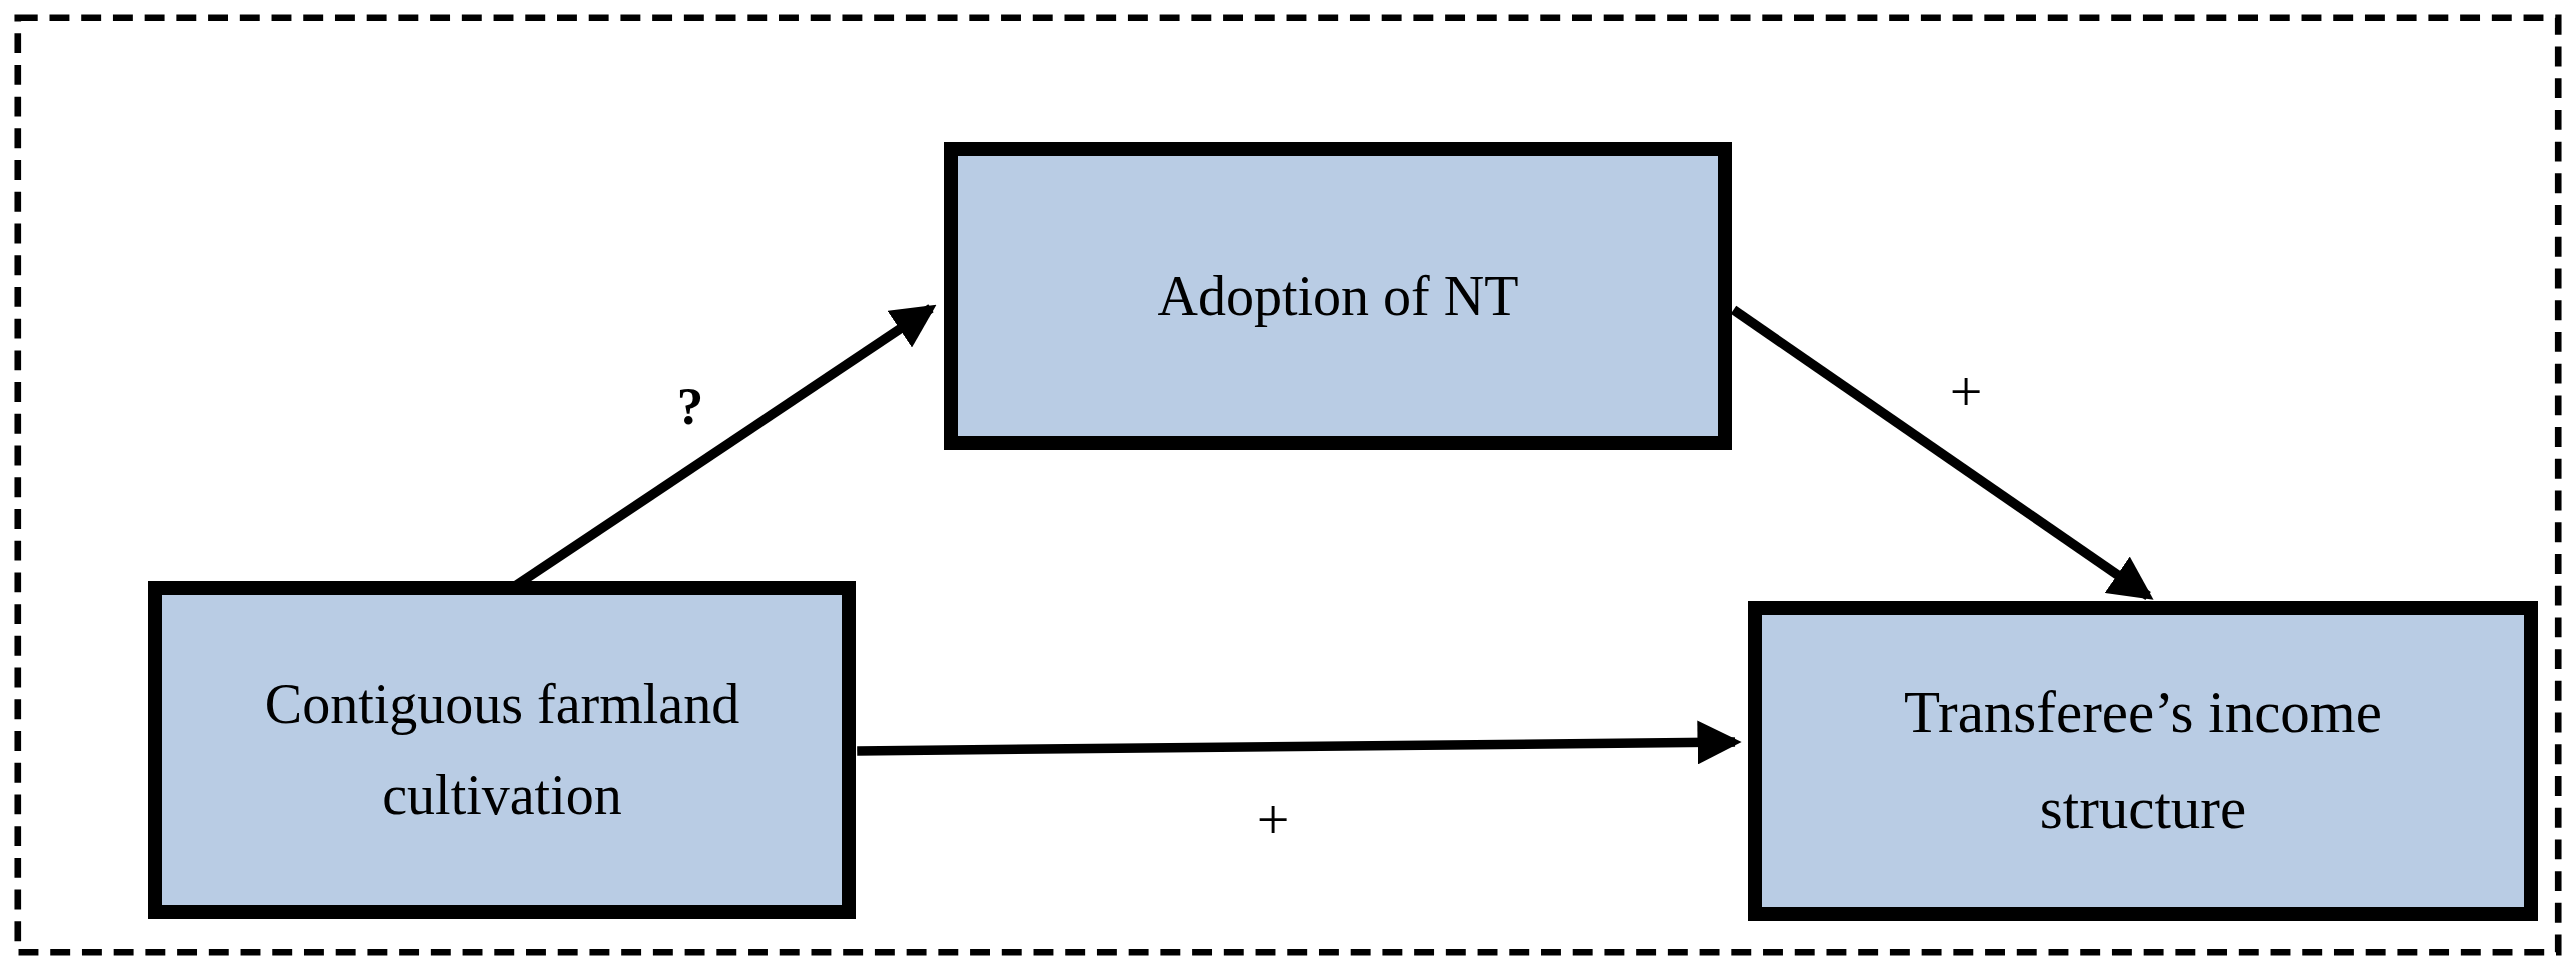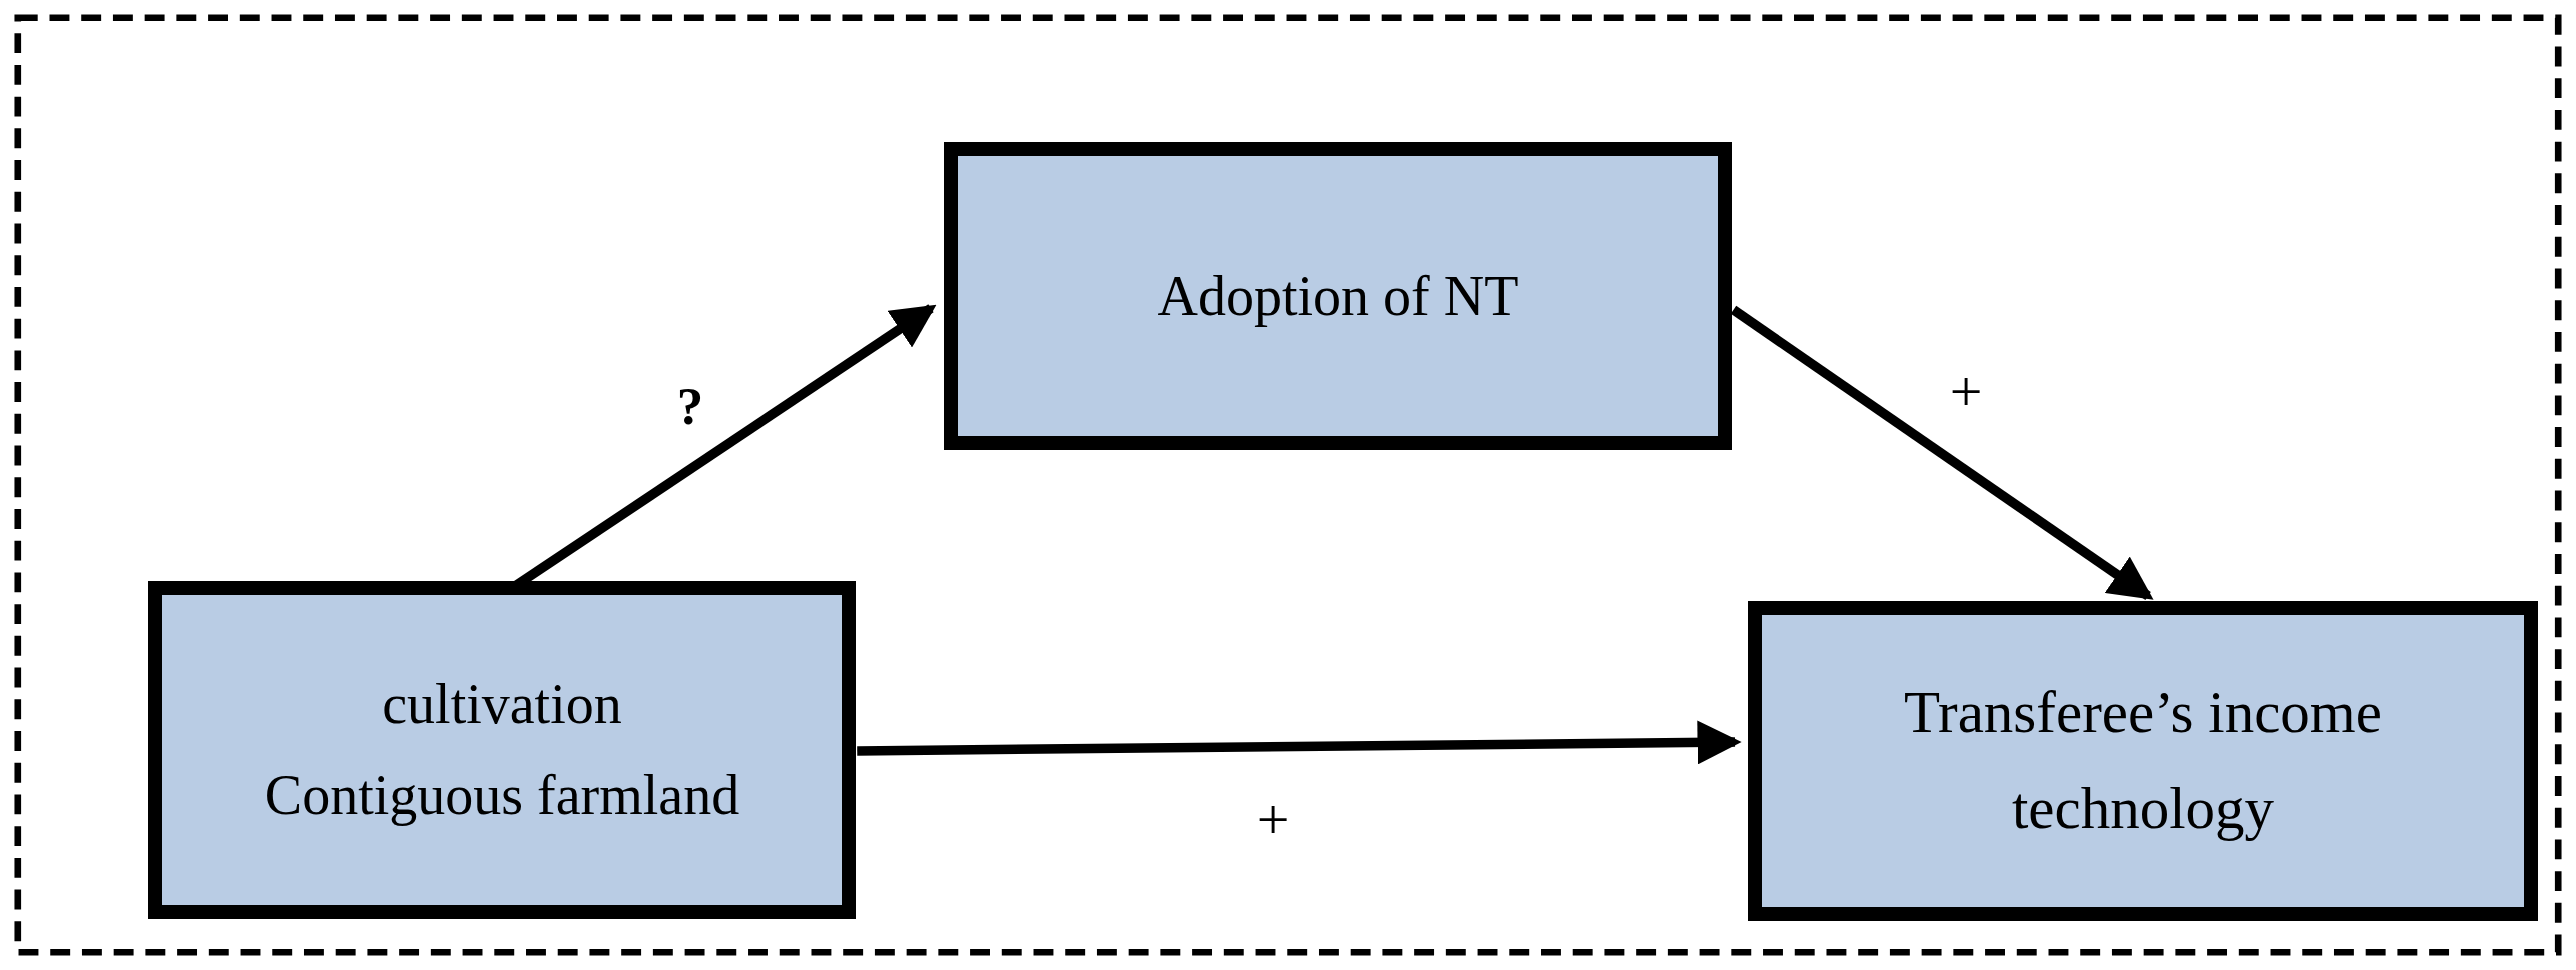--- a/index.html
+++ b/index.html
@@ -80,31 +80,31 @@
     <rect x="24" y="24" width="3444" height="1267" fill="none" stroke="#000000" stroke-width="9" stroke-dasharray="27 16"></rect>
 
     <line x1="690" y1="800" x2="1262" y2="418" stroke="#000000" stroke-width="13" marker-end="url(#arrowhead)"></line>
 
     <line x1="2350" y1="420" x2="2912" y2="808" stroke="#000000" stroke-width="13" marker-end="url(#arrowhead)"></line>
 
     <line x1="1162" y1="1018" x2="2352" y2="1006" stroke="#000000" stroke-width="13" marker-end="url(#arrowhead)"></line>
   </svg>
 
   <div class="node node-source">
+    <span>Contiguous farmland</span>
     <span>cultivation</span>
-    <span>Contiguous farmland</span>
   </div>
 
   <div class="node node-mediator">
     <span>Adoption of NT</span>
   </div>
 
   <div class="node node-outcome">
     <span>Transferee’s income</span>
-    <span>technology</span>
+    <span>structure</span>
   </div>
 
   <div class="edge-label label-question">?</div>
 
   <div class="edge-label label-plus-top">+</div>
 
   <div class="edge-label label-plus-bottom">+</div>
 
 </div>
 

